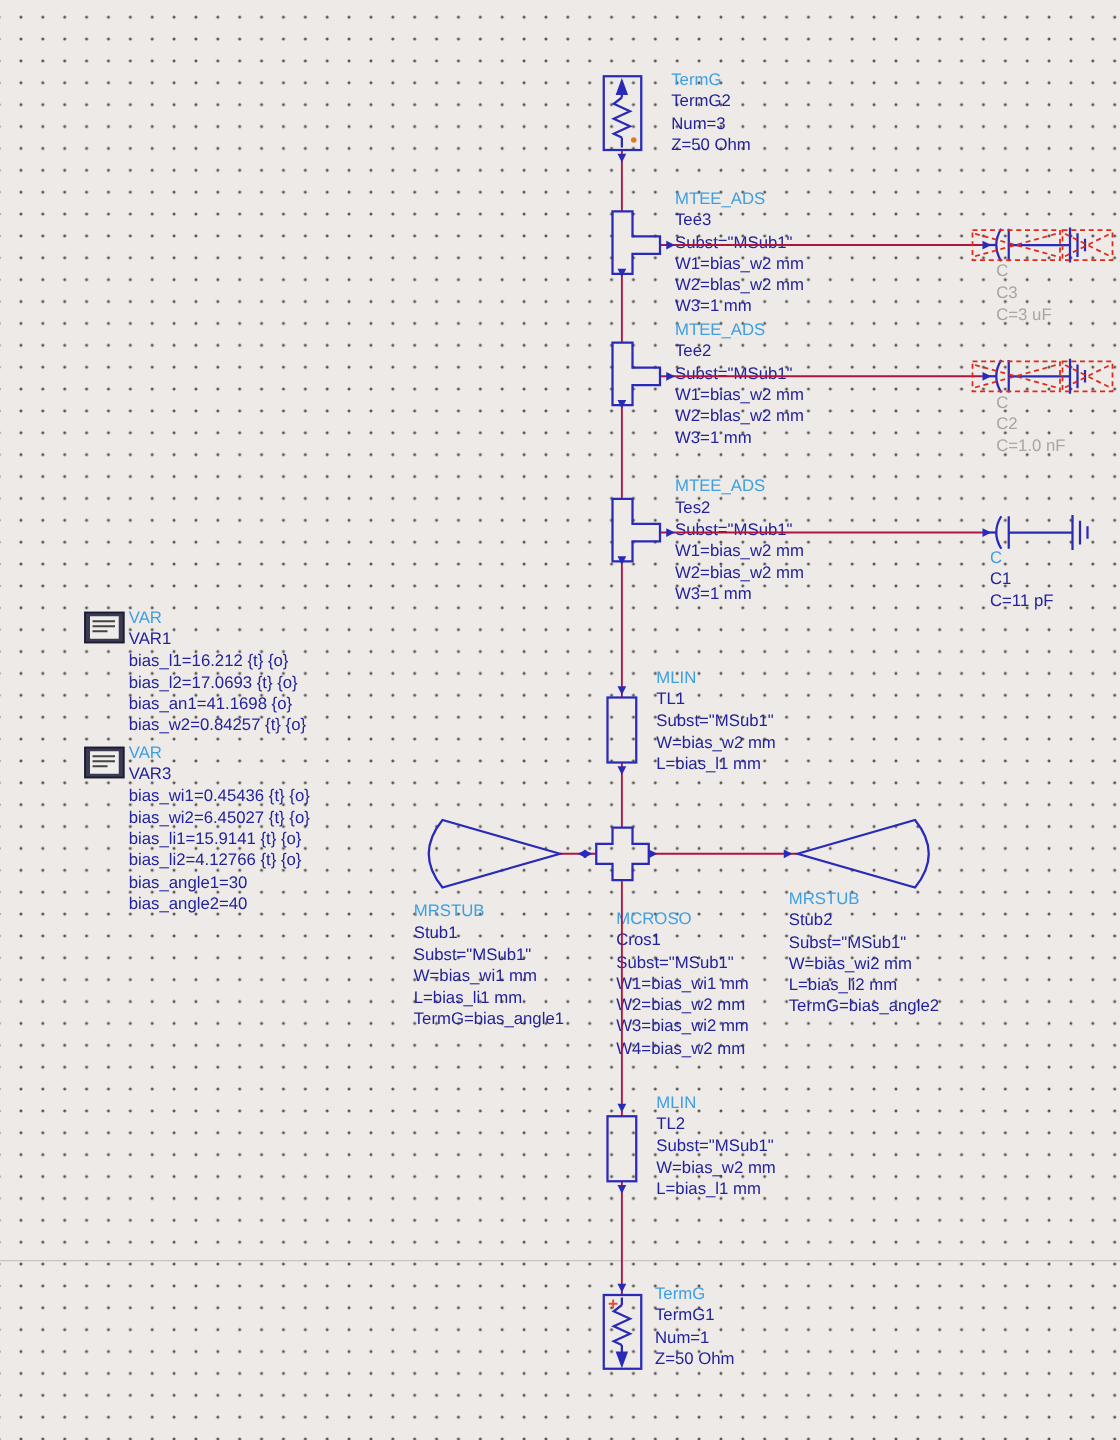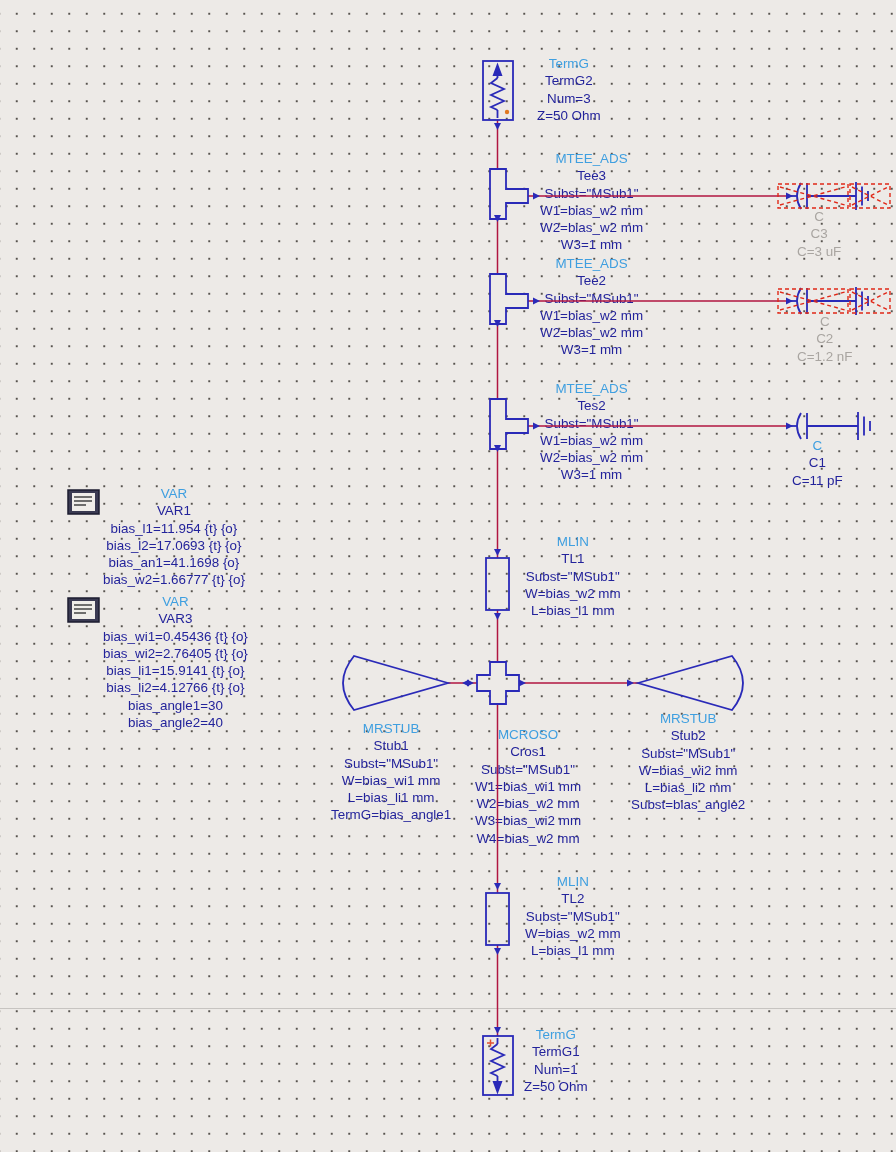--- a/index.html
+++ b/index.html
@@ -2,21 +2,20 @@
 <html><head>
 <meta charset="utf-8">
 <style>
   html,body{margin:0;padding:0;background:#d8d5d2;}
   .canvas{
     position:relative;width:896px;height:1152px;overflow:hidden;
     background-color:#edeae7;
     background-image:radial-gradient(circle,#57534e 0.9px,transparent 1.45px);
     background-size:17.5px 17.5px;background-position:8px 5px;
     font-family:"Liberation Sans",sans-serif;
-    text-align:center;
   }
   .pageline{position:absolute;left:0;top:1008px;width:896px;height:1px;background:#c7c4c1;}
   .lbl{position:absolute;font-size:13.4px;line-height:17.3px;white-space:nowrap;color:#23239b;}
   .lbl .h{color:#3f9fe0;}
   .lbl.gray div{color:#a9a5a1;}
   svg.symbols{position:absolute;left:0;top:0;}
 </style>
 </head>
 <body>
 
@@ -53,31 +52,31 @@
     <div>Tes2</div>
     <div>Subst="MSub1"</div>
     <div>W1=bias_w2 mm</div>
     <div>W2=bias_w2 mm</div>
     <div>W3=1 mm</div>
   </div>
 
   <div class="lbl" style="left:103px;top:485px">
     <div class="h">VAR</div>
     <div>VAR1</div>
-    <div>bias_l1=11.954 {t} {o}</div>
+    <div>bias_l1=16.212 {t} {o}</div>
     <div>bias_l2=17.0693 {t} {o}</div>
     <div>bias_an1=41.1698 {o}</div>
-    <div>bias_w2=1.66777 {t} {o}</div>
+    <div>bias_w2=0.84257 {t} {o}</div>
   </div>
 
   <div class="lbl" style="left:103px;top:593px">
     <div class="h">VAR</div>
     <div>VAR3</div>
     <div>bias_wi1=0.45436 {t} {o}</div>
-    <div>bias_wi2=2.76405 {t} {o}</div>
+    <div>bias_wi2=6.45027 {t} {o}</div>
     <div>bias_li1=15.9141 {t} {o}</div>
     <div>bias_li2=4.12766 {t} {o}</div>
     <div>bias_angle1=30</div>
     <div>bias_angle2=40</div>
   </div>
 
   <div class="lbl" style="left:525px;top:533px">
     <div class="h">MLIN</div>
     <div>TL1</div>
     <div>Subst="MSub1"</div>
@@ -87,37 +86,37 @@
 
   <div class="lbl" style="left:331px;top:720px">
     <div class="h">MRSTUB</div>
     <div>Stub1</div>
     <div>Subst="MSub1"</div>
     <div>W=bias_wi1 mm</div>
     <div>L=bias_li1 mm</div>
     <div>TermG=bias_angle1</div>
   </div>
 
-  <div class="lbl" style="left:475px;top:726px">
+  <div class="lbl" style="left:493px;top:726px">
     <div class="h">MCROSO</div>
     <div>Cros1</div>
     <div>Subst="MSub1"</div>
     <div>W1=bias_wi1 mm</div>
     <div>W2=bias_w2 mm</div>
     <div>W3=bias_wi2 mm</div>
     <div>W4=bias_w2 mm</div>
   </div>
 
   <div class="lbl" style="left:631px;top:710px">
     <div class="h">MRSTUB</div>
     <div>Stub2</div>
     <div>Subst="MSub1"</div>
     <div>W=bias_wi2 mm</div>
     <div>L=bias_li2 mm</div>
-    <div>Subst=bias_angle2</div>
+    <div>TermG=bias_angle2</div>
   </div>
 
   <div class="lbl" style="left:525px;top:873px">
     <div class="h">MLIN</div>
     <div>TL2</div>
     <div>Subst="MSub1"</div>
     <div>W=bias_w2 mm</div>
     <div>L=bias_l1 mm</div>
   </div>
 
@@ -130,21 +129,21 @@
 
   <div class="lbl gray" style="left:797px;top:208px">
     <div>C</div>
     <div>C3</div>
     <div>C=3 uF</div>
   </div>
 
   <div class="lbl gray" style="left:797px;top:313px">
     <div>C</div>
     <div>C2</div>
-    <div>C=1.2 nF</div>
+    <div>C=1.0 nF</div>
   </div>
 
   <div class="lbl" style="left:792px;top:437px">
     <div class="h">C</div>
     <div>C1</div>
     <div>C=11 pF</div>
   </div>
 
   <svg class="symbols" width="896" height="1152" viewBox="0 0 896 1152">
 

